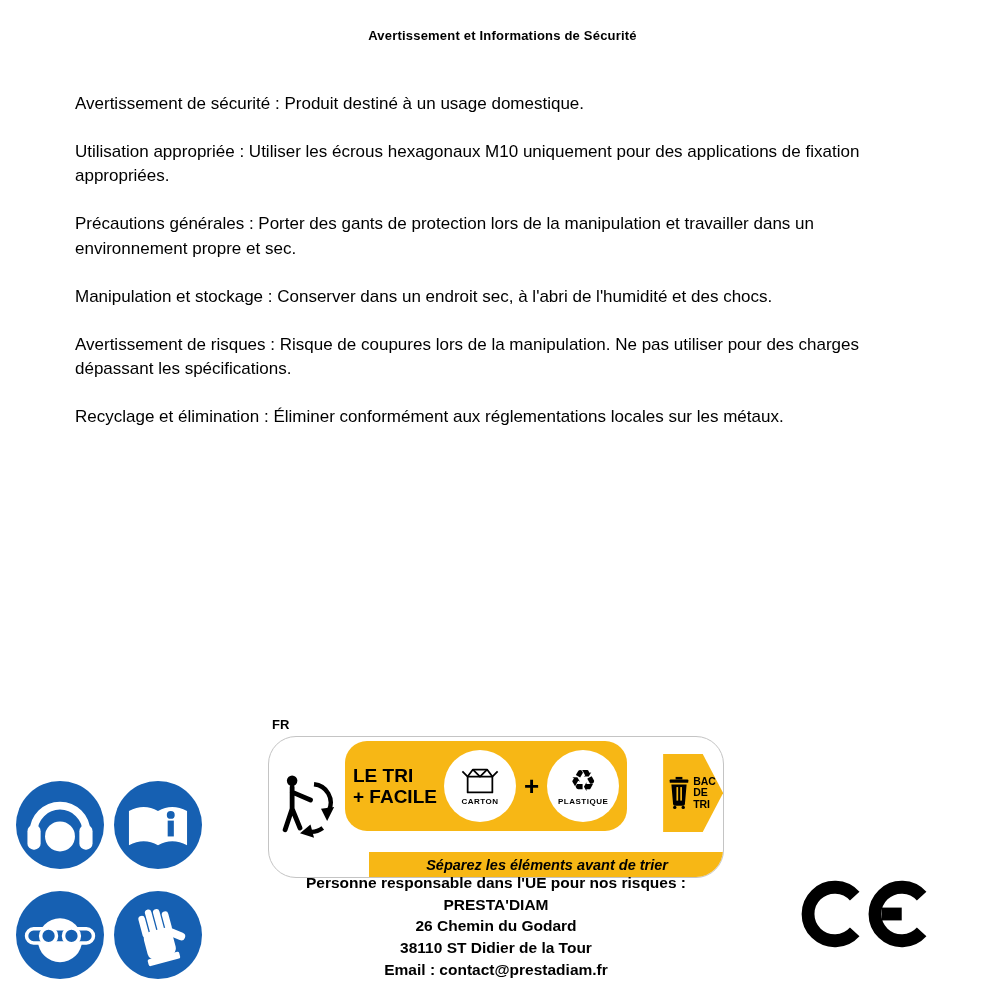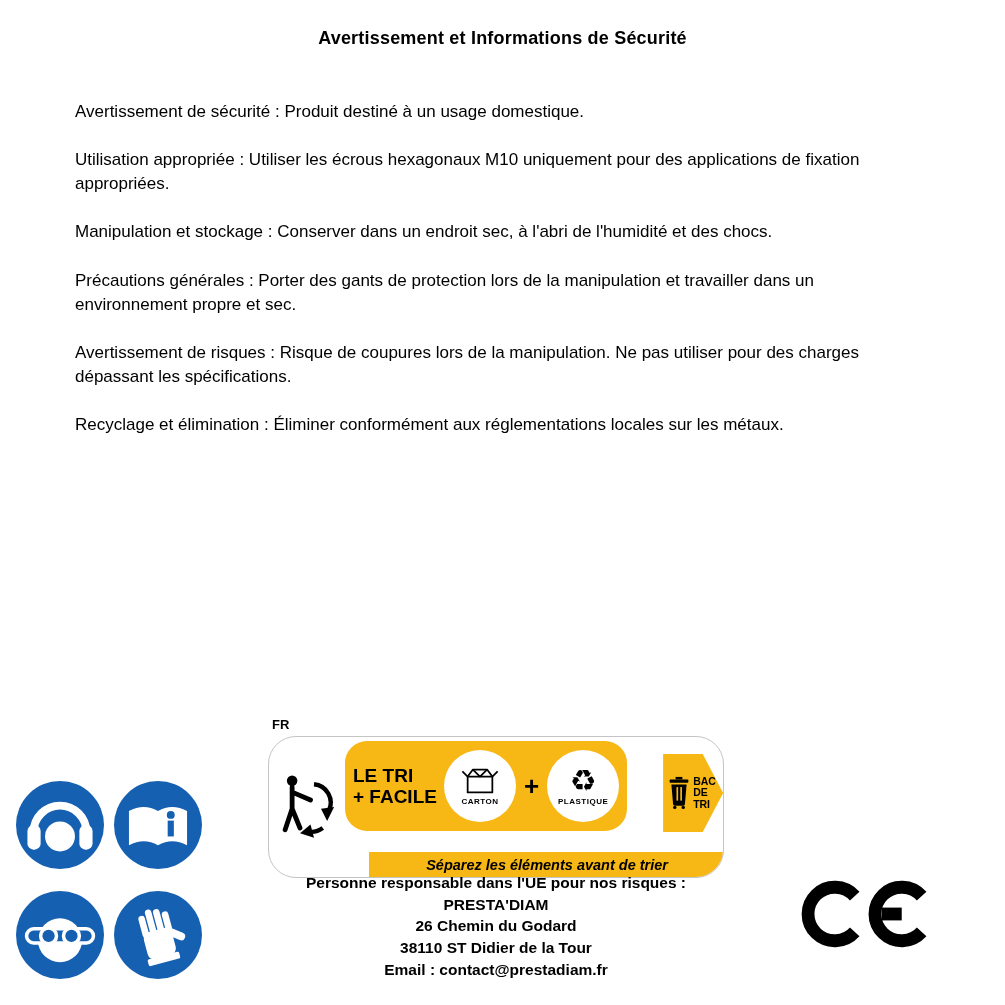--- a/index.html
+++ b/index.html
@@ -2,27 +2,27 @@
 <html><head>
 <meta charset="utf-8">
 <style>
   html,body{margin:0;padding:0;background:#fff;}
   body{
     width:1005px;height:1005px;position:relative;overflow:hidden;
     font-family:"Liberation Sans", sans-serif;color:#000;
   }
   .page-title{
     position:absolute;top:28px;left:0;width:100%;text-align:center;
-    font-size:18px;font-weight:bold;letter-spacing:.2px;
+    font-size:13px;font-weight:bold;letter-spacing:.2px;
   }
   .body-text{
     position:absolute;left:75px;top:84px;width:852px;
     font-size:17px;line-height:1.42;
   }
-  .body-text p{margin:16px 0 24px 0;}
+  .body-text p{margin:8px 0 24px 0;}
 
   
   .picto-grid{
     position:absolute;left:16px;top:781px;
     display:grid;grid-template-columns:88px 88px;grid-gap:22px 10px;
   }
   .picto{width:88px;height:88px;}
   .picto svg{width:100%;height:100%;display:block;}
 
   
@@ -74,22 +74,22 @@
   .ce-mark svg{width:100%;height:100%;display:block;}
 </style>
 </head>
 <body>
 
 <div class="page-title">Avertissement et Informations de Sécurité</div>
 
 <div class="body-text">
   <p>Avertissement de sécurité : Produit destiné à un usage domestique.</p>
   <p>Utilisation appropriée : Utiliser les écrous hexagonaux M10 uniquement pour des applications de fixation appropriées.</p>
+  <p>Précautions générales : Porter des gants de protection lors de la manipulation et travailler dans un environnement propre et sec.</p>
   <p>Manipulation et stockage : Conserver dans un endroit sec, à l'abri de l'humidité et des chocs.</p>
-  <p>Précautions générales : Porter des gants de protection lors de la manipulation et travailler dans un environnement propre et sec.</p>
   <p>Avertissement de risques : Risque de coupures lors de la manipulation. Ne pas utiliser pour des charges dépassant les spécifications.</p>
   <p>Recyclage et élimination : Éliminer conformément aux réglementations locales sur les métaux.</p>
 </div>
 
 <div class="picto-grid">
   <div class="picto">
     <svg viewBox="0 0 100 100">
       <circle cx="50" cy="50" r="50" fill="#1660b2"></circle>
       <path d="M20 58 A30 30 0 0 1 80 58" stroke="#fff" stroke-width="9" fill="none"></path>
       <circle cx="50" cy="63" r="17" fill="#fff"></circle>

